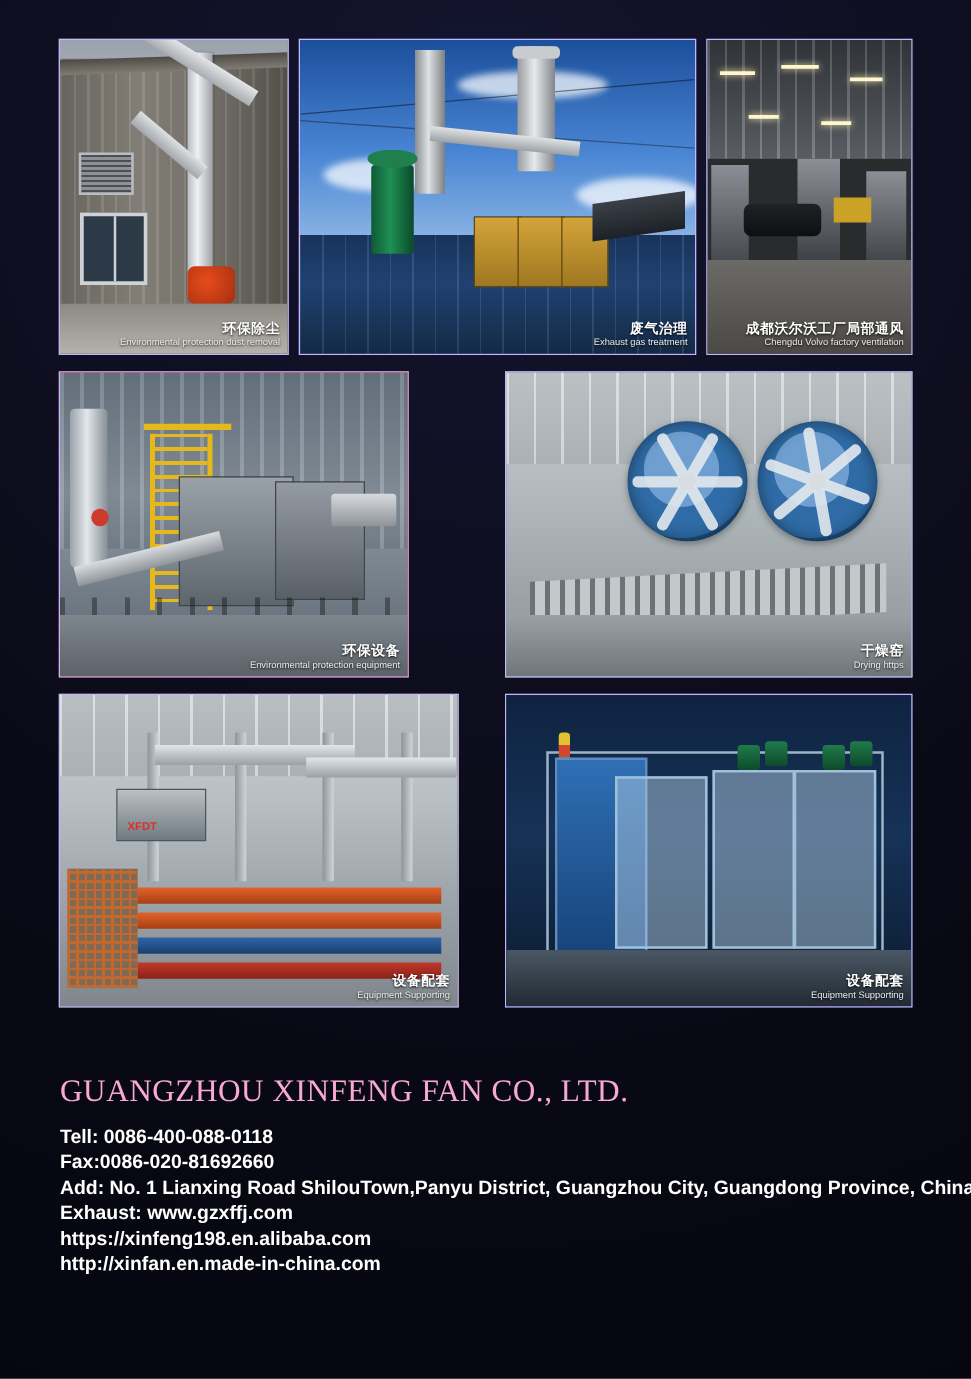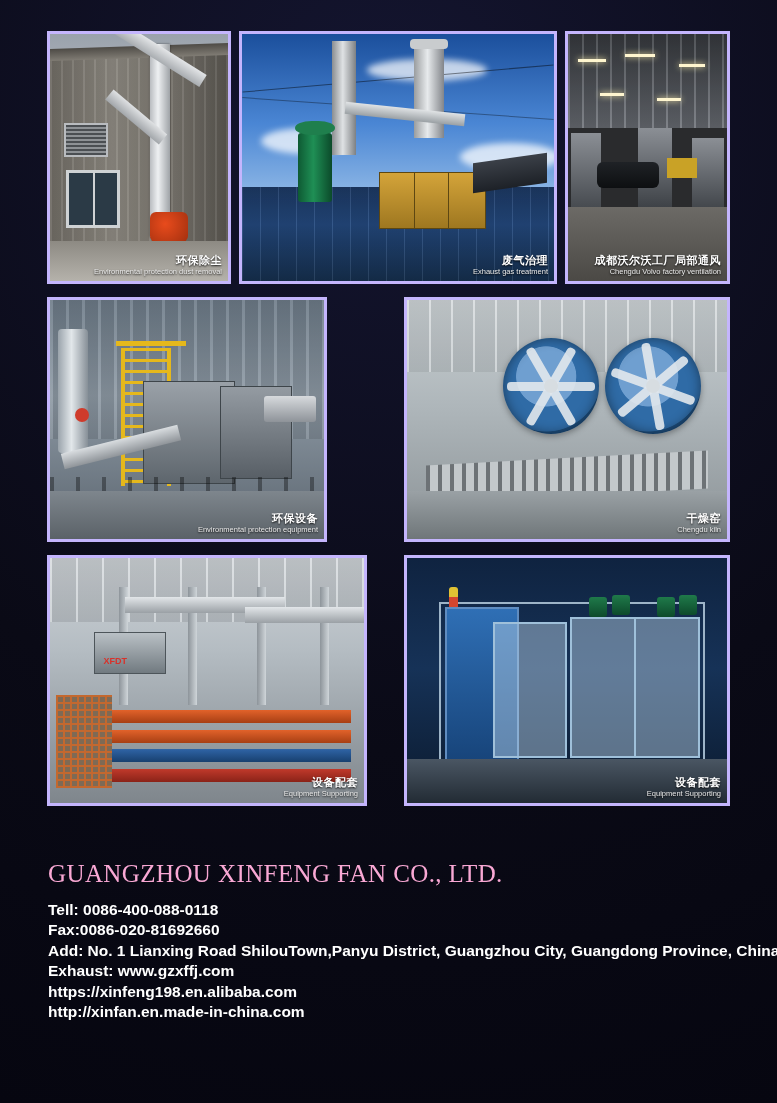--- a/index.html
+++ b/index.html
@@ -32,21 +32,21 @@
   }
   .content {
     position: relative;
     z-index: 2;
   }
 
   
   .photo {
     position: absolute;
     overflow: hidden;
-    border: 3px solid #c4b5fd;
+    border: 1px solid #c4b5fd;
     box-sizing: border-box;
     text-decoration: underline;
   }
   .caption {
     position: absolute;
     right: 6px;
     bottom: 4px;
     text-align: right;
     line-height: 1.15;
     text-shadow: 0 1px 2px rgba(0,0,0,0.9);
@@ -354,21 +354,21 @@
         <div class="blade" style="transform:rotate(80deg)"></div>
         <div class="blade" style="transform:rotate(140deg)"></div>
         <div class="blade" style="transform:rotate(200deg)"></div>
         <div class="blade" style="transform:rotate(260deg)"></div>
         <div class="blade" style="transform:rotate(320deg)"></div>
       </div>
       <div class="grate"></div>
       <div class="floor"></div>
       <div class="caption">
         <span class="cn">干燥窑</span>
-        <span class="en">Chengdu kiln</span>
+        <span class="en">Drying https</span>
       </div>
     </div>
 
     <div class="photo ph6">
       <div class="bg"></div>
       <div class="roof"></div>
       <div class="column" style="left:22%;"></div>
       <div class="column" style="left:44%;"></div>
       <div class="column" style="left:66%;"></div>
       <div class="column" style="left:86%;"></div>

